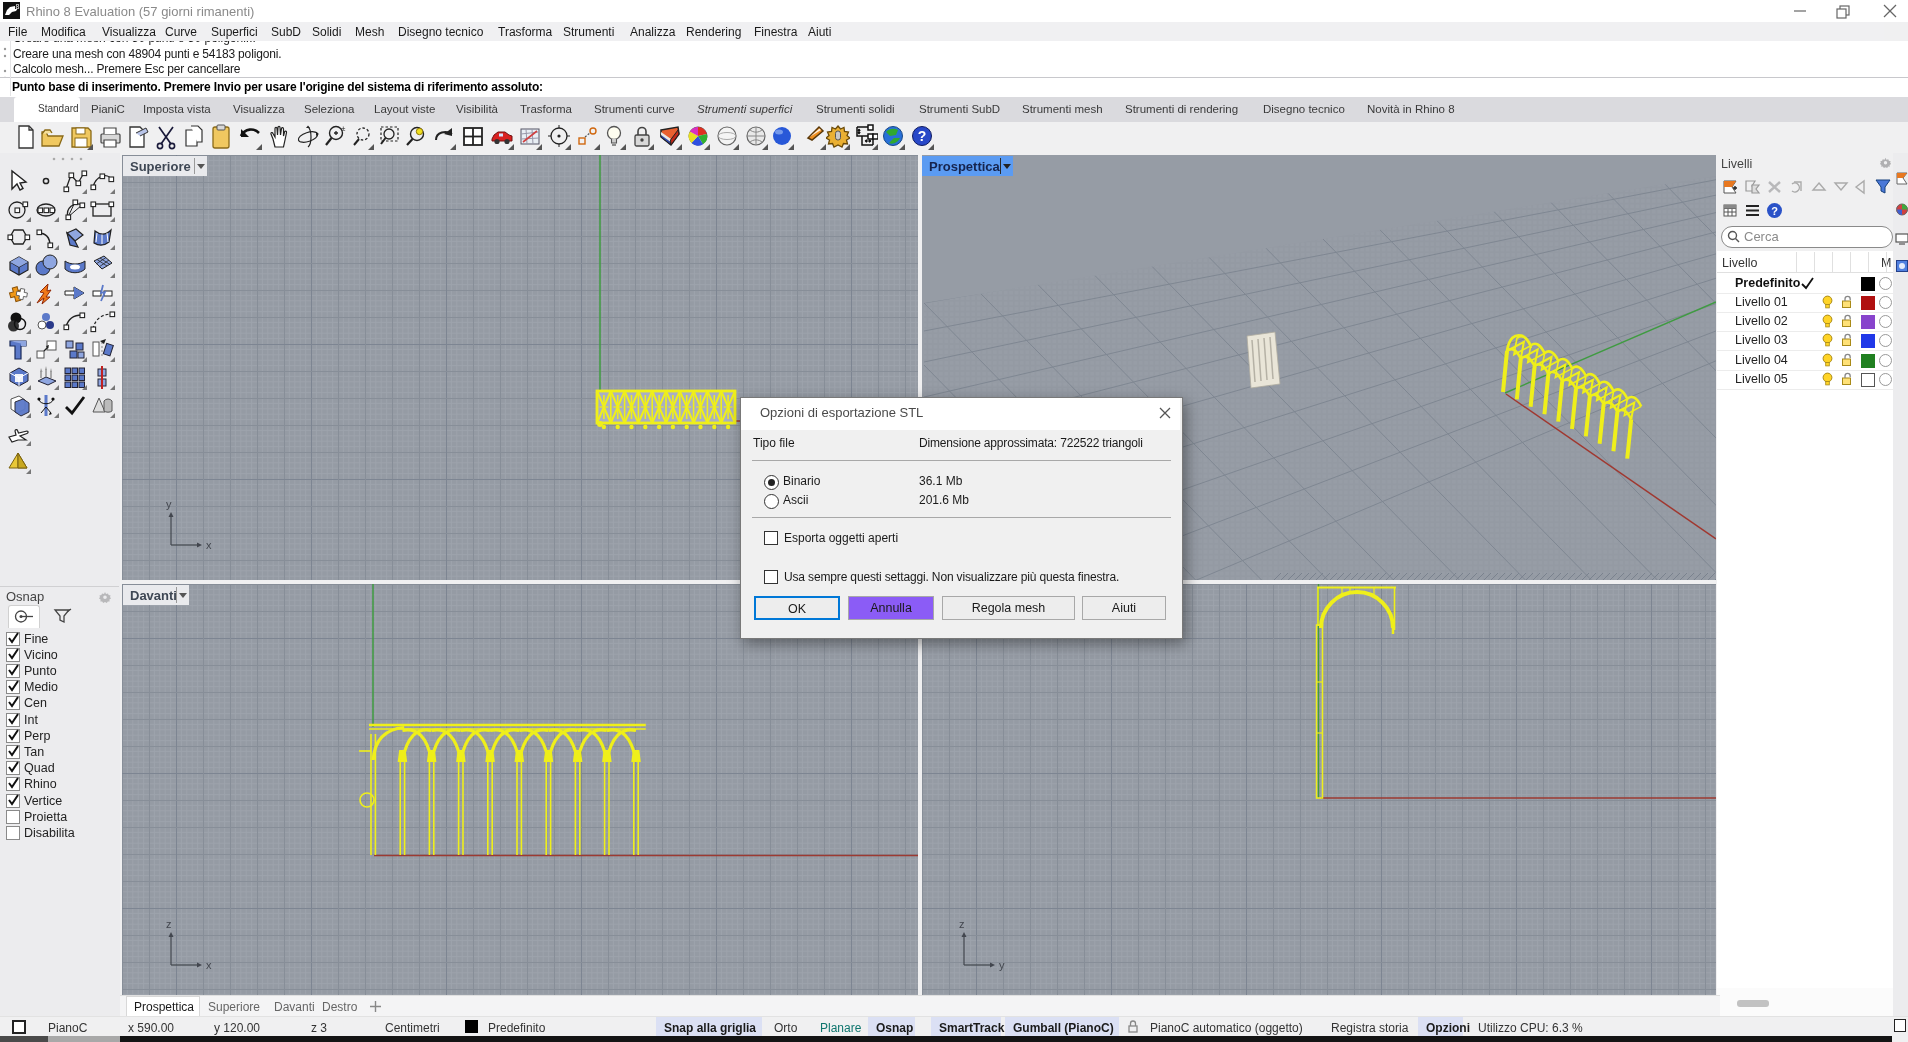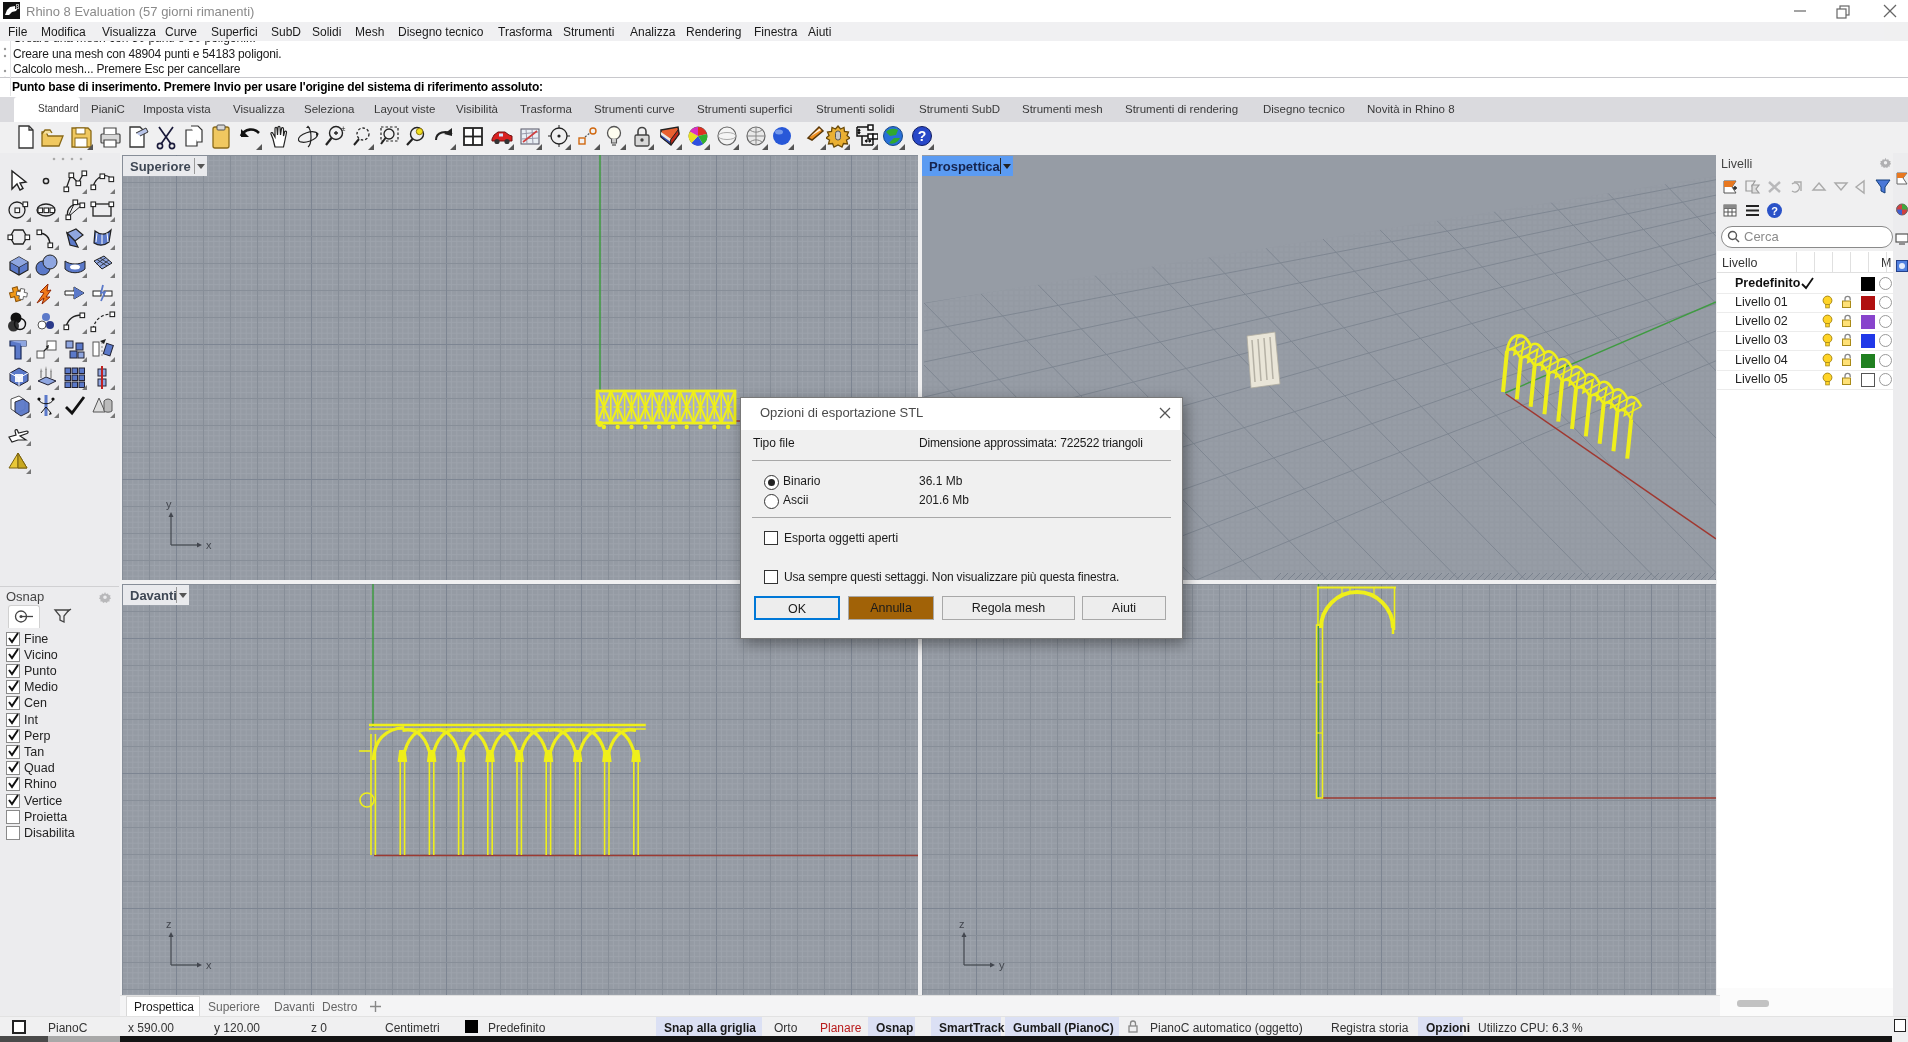--- a/index.html
+++ b/index.html
@@ -57,21 +57,21 @@
 <div class="abs" style="left:14px;top:97px;width:66px;height:25px;background:#ffffff;border-radius:3px 3px 0 0;"></div>
 <span class="t" style="left:21px;top:104px;font-size:10px;color:#3a3a3a;margin-left:17px;">Standard</span>
 <span class="t" style="left:91px;top:104px;font-size:11.5px;color:#3a3a3a;">PianiC</span>
 <span class="t" style="left:143px;top:104px;font-size:11.5px;color:#3a3a3a;">Imposta vista</span>
 <span class="t" style="left:233px;top:104px;font-size:11.5px;color:#3a3a3a;">Visualizza</span>
 <span class="t" style="left:304px;top:104px;font-size:11.5px;color:#3a3a3a;">Seleziona</span>
 <span class="t" style="left:374px;top:104px;font-size:11.5px;color:#3a3a3a;">Layout viste</span>
 <span class="t" style="left:456px;top:104px;font-size:11.5px;color:#3a3a3a;">Visibilità</span>
 <span class="t" style="left:520px;top:104px;font-size:11.5px;color:#3a3a3a;">Trasforma</span>
 <span class="t" style="left:594px;top:104px;font-size:11.5px;color:#3a3a3a;">Strumenti curve</span>
-<span class="t" style="left:697px;top:104px;font-size:11.5px;color:#3a3a3a;">Strumenti superfici</span>
+<span class="t" style="left:697px;top:104px;font-size:11.5px;color:#3a3a3a;font-style:italic;">Strumenti superfici</span>
 <span class="t" style="left:816px;top:104px;font-size:11.5px;color:#3a3a3a;">Strumenti solidi</span>
 <span class="t" style="left:919px;top:104px;font-size:11.5px;color:#3a3a3a;">Strumenti SubD</span>
 <span class="t" style="left:1022px;top:104px;font-size:11.5px;color:#3a3a3a;">Strumenti mesh</span>
 <span class="t" style="left:1125px;top:104px;font-size:11.5px;color:#3a3a3a;">Strumenti di rendering</span>
 <span class="t" style="left:1263px;top:104px;font-size:11.5px;color:#3a3a3a;">Disegno tecnico</span>
 <span class="t" style="left:1367px;top:104px;font-size:11.5px;color:#3a3a3a;">Novità in Rhino 8</span>
 <div class="abs" style="left:0;top:122px;width:1908px;height:31px;background:#f0f0f1;"></div>
 <svg class="abs" style="left:14px;top:124px" width="24" height="26" viewBox="0 0 24 26">
     <path d="M5 2 L15 2 L19 6 L19 24 L5 24 Z" fill="#fff" stroke="#333" stroke-width="1.3"></path>
     <path d="M15 2 L15 6 L19 6" fill="none" stroke="#333" stroke-width="1.3"></path>
@@ -1261,21 +1261,21 @@
 <span class="t" style="left:919px;top:475px;font-size:12px;color:#1a1a1a;">36.1 Mb</span>
 <div class="abs" style="left:764px;top:494px;width:13px;height:13px;border:1px solid #333;border-radius:50%;background:#fff;"></div>
 <span class="t" style="left:783px;top:494px;font-size:12px;color:#1a1a1a;">Ascii</span>
 <span class="t" style="left:919px;top:494px;font-size:12px;color:#1a1a1a;">201.6 Mb</span>
 <div class="abs" style="left:752px;top:517px;width:419px;height:1px;background:#a8a8a8;"></div>
 <div class="abs" style="left:764px;top:531px;width:12px;height:12px;border:1px solid #333;background:#fff;"></div>
 <span class="t" style="left:784px;top:532px;font-size:12px;color:#1a1a1a;">Esporta oggetti aperti</span>
 <div class="abs" style="left:764px;top:570px;width:12px;height:12px;border:1px solid #333;background:#fff;"></div>
 <span class="t" style="left:784px;top:571px;font-size:12px;color:#1a1a1a;letter-spacing:-0.15px;">Usa sempre questi settaggi. Non visualizzare più questa finestra.</span>
 <div class="abs" style="left:754px;top:596px;width:86px;height:24px;background:#ededed;border:2px solid #0078d7;box-sizing:border-box;text-align:center;line-height:22px;font-size:12.5px;color:#1a1a1a;">OK</div>
-<div class="abs" style="left:848px;top:596px;width:86px;height:24px;background:#a16207;border:1px solid #a8a8a8;box-sizing:border-box;text-align:center;line-height:22px;font-size:12.5px;color:#1a1a1a;">Annulla</div>
+<div class="abs" style="left:848px;top:596px;width:86px;height:24px;background:#8b5cf6;border:1px solid #a8a8a8;box-sizing:border-box;text-align:center;line-height:22px;font-size:12.5px;color:#1a1a1a;">Annulla</div>
 <div class="abs" style="left:942px;top:596px;width:133px;height:24px;background:#ededed;border:1px solid #a8a8a8;box-sizing:border-box;text-align:center;line-height:22px;font-size:12.5px;color:#1a1a1a;">Regola mesh</div>
 <div class="abs" style="left:1082px;top:596px;width:84px;height:24px;background:#ededed;border:1px solid #a8a8a8;box-sizing:border-box;text-align:center;line-height:22px;font-size:12.5px;color:#1a1a1a;">Aiuti</div>
 <div class="abs" style="left:120px;top:995px;width:1600px;height:21px;background:#f4f4f5;border-top:1px solid #e0e0e0;"></div>
 <div class="abs" style="left:126px;top:996px;width:72px;height:20px;background:#ffffff;border:1px solid #d8d8d8;"></div>
 <span class="t" style="left:134px;top:1001px;font-size:12px;color:#1a1a1a;">Prospettica</span>
 <span class="t" style="left:208px;top:1001px;font-size:12px;color:#666;">Superiore</span>
 <span class="t" style="left:274px;top:1001px;font-size:12px;color:#666;">Davanti</span>
 <span class="t" style="left:322px;top:1001px;font-size:12px;color:#666;">Destro</span>
 <svg class="abs" style="left:369px;top:1000px" width="13" height="13" viewBox="0 0 13 13">
 <path d="M6.5 1 L6.5 12 M1 6.5 L12 6.5" stroke="#888" stroke-width="1.4"></path>
@@ -1290,25 +1290,25 @@
 <span class="t" style="left:876px;top:1022px;font-size:12px;color:#1a1a1a;font-weight:bold;">Osnap</span>
 <div class="abs" style="left:931px;top:1017px;width:70px;height:19px;background:#dbe0f4;"></div>
 <span class="t" style="left:939px;top:1022px;font-size:12px;color:#1a1a1a;font-weight:bold;">SmartTrack</span>
 <div class="abs" style="left:1005px;top:1017px;width:114px;height:19px;background:#dbe0f4;"></div>
 <span class="t" style="left:1013px;top:1022px;font-size:12px;color:#1a1a1a;font-weight:bold;">Gumball (PianoC)</span>
 <div class="abs" style="left:1418px;top:1017px;width:45px;height:19px;background:#dbe0f4;"></div>
 <span class="t" style="left:1426px;top:1022px;font-size:12px;color:#1a1a1a;font-weight:bold;">Opzioni</span>
 <span class="t" style="left:48px;top:1022px;font-size:12px;color:#333;">PianoC</span>
 <span class="t" style="left:128px;top:1022px;font-size:12px;color:#333;">x 590.00</span>
 <span class="t" style="left:214px;top:1022px;font-size:12px;color:#333;">y 120.00</span>
-<span class="t" style="left:311px;top:1022px;font-size:12px;color:#333;">z 0</span>
+<span class="t" style="left:311px;top:1022px;font-size:12px;color:#333;">z 3</span>
 <span class="t" style="left:385px;top:1022px;font-size:12px;color:#333;">Centimetri</span>
 <span class="t" style="left:488px;top:1022px;font-size:12px;color:#333;">Predefinito</span>
 <span class="t" style="left:774px;top:1022px;font-size:12px;color:#333;">Orto</span>
-<span class="t" style="left:820px;top:1022px;font-size:12px;color:#b91c1c;">Planare</span>
+<span class="t" style="left:820px;top:1022px;font-size:12px;color:#0f766e;">Planare</span>
 <span class="t" style="left:1150px;top:1022px;font-size:12px;color:#333;">PianoC automatico (oggetto)</span>
 <span class="t" style="left:1331px;top:1022px;font-size:12px;color:#333;">Registra storia</span>
 <span class="t" style="left:1478px;top:1022px;font-size:12px;color:#333;">Utilizzo CPU: 6.3 %</span>
 <svg class="abs" style="left:1126px;top:1019px" width="14" height="15" viewBox="0 0 14 15">
 <rect x="3" y="7" width="8" height="6" fill="none" stroke="#888" stroke-width="1.3"></rect>
 <path d="M4.5 7 V4.5 A2.5 2.5 0 0 1 9.5 4.5 V7" fill="none" stroke="#888" stroke-width="1.3"></path>
 </svg>
 <div class="abs" style="left:1894px;top:1019px;width:10px;height:11px;background:#fff;border:1.5px solid #222;"></div>
 <div class="abs" style="left:0;top:1036px;width:48px;height:6px;background:#4a4a4a;"></div>
 <div class="abs" style="left:48px;top:1036px;width:72px;height:6px;background:#a8a8a8;"></div>

